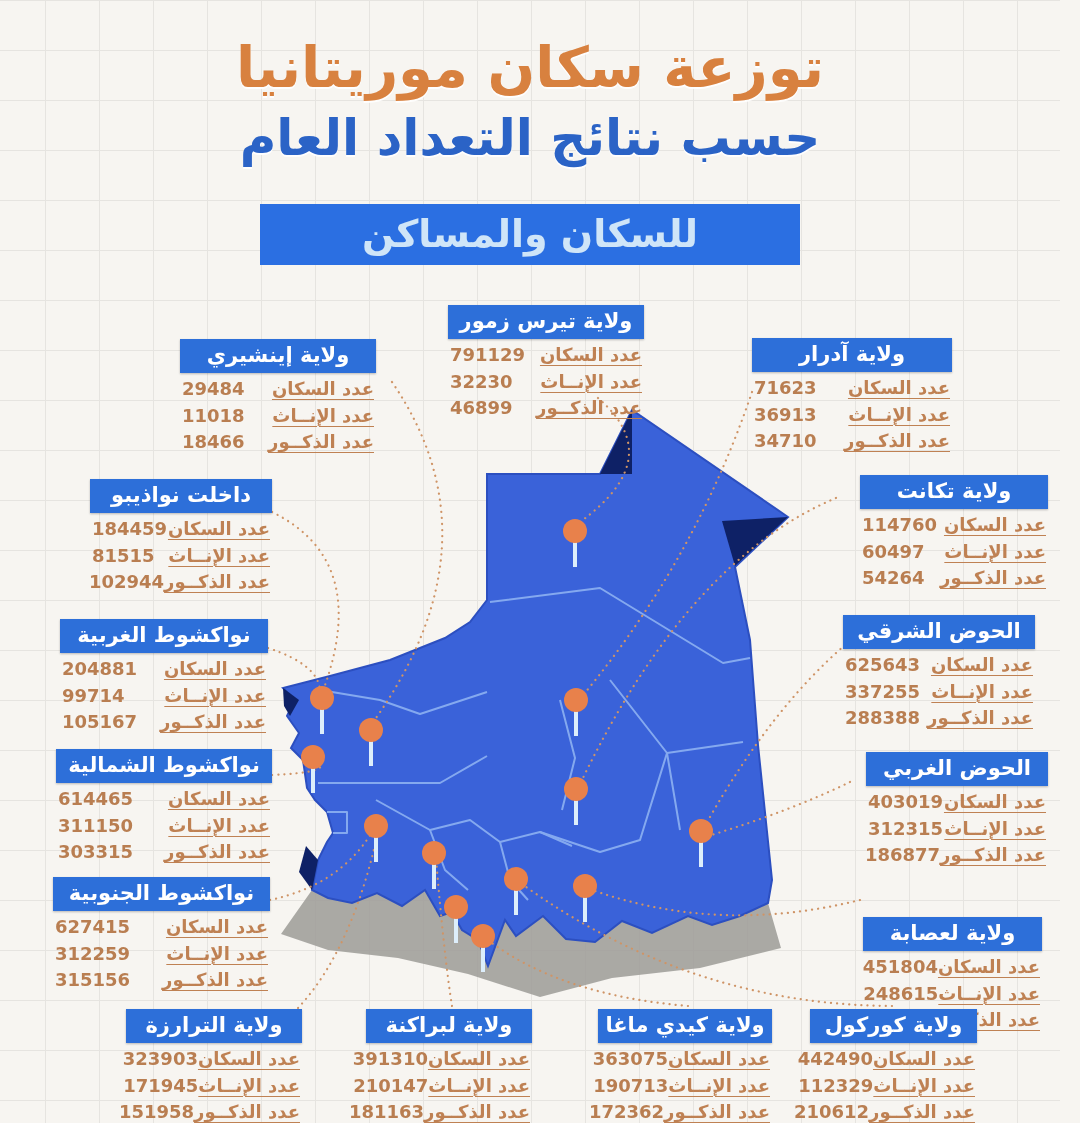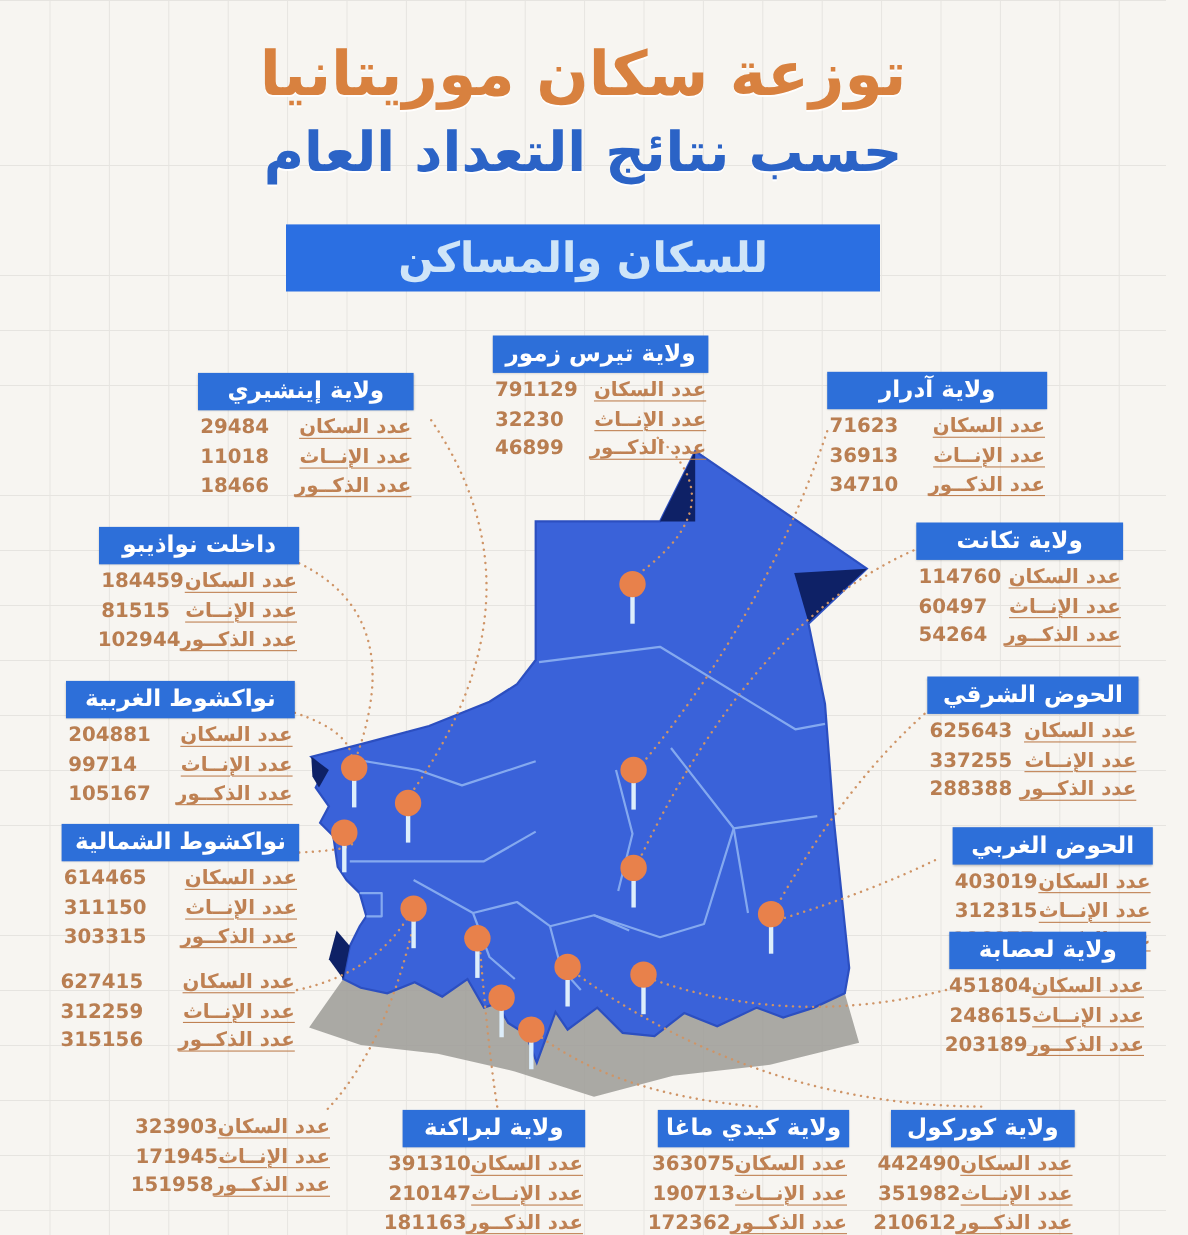--- a/index.html
+++ b/index.html
@@ -228,21 +228,21 @@
         </div>
         <div class="stat-row">
           <span class="stat-label">عدد الإنــاث</span>
           <span class="stat-value">81515</span>
         </div>
         <div class="stat-row">
           <span class="stat-label">عدد الذكــور</span>
           <span class="stat-value">102944</span>
         </div>
       </div>
-      <div class="region" style="left: 833px; top: 475px; width: 188px;">
+      <div class="region" style="left: 860px; top: 475px; width: 188px;">
         <div class="pill">ولاية تكانت</div>
         <div class="stat-row">
           <span class="stat-label">عدد السكان</span>
           <span class="stat-value">114760</span>
         </div>
         <div class="stat-row">
           <span class="stat-label">عدد الإنــاث</span>
           <span class="stat-value">60497</span>
         </div>
         <div class="stat-row">
@@ -304,49 +304,51 @@
         <div class="stat-row">
           <span class="stat-label">عدد الإنــاث</span>
           <span class="stat-value">312315</span>
         </div>
         <div class="stat-row">
           <span class="stat-label">عدد الذكــور</span>
           <span class="stat-value">186877</span>
         </div>
       </div>
       <div class="region" style="left: 53px; top: 877px; width: 217px;">
+        <div class="pill">نواكشوط الجنوبية</div>
         <div class="stat-row">
           <span class="stat-label">عدد السكان</span>
           <span class="stat-value">627415</span>
         </div>
         <div class="stat-row">
           <span class="stat-label">عدد الإنــاث</span>
           <span class="stat-value">312259</span>
         </div>
         <div class="stat-row">
           <span class="stat-label">عدد الذكــور</span>
           <span class="stat-value">315156</span>
         </div>
       </div>
-      <div class="region" style="left: 863px; top: 847px; width: 179px;">
+      <div class="region" style="left: 863px; top: 917px; width: 179px;">
         <div class="pill">ولاية لعصابة</div>
         <div class="stat-row">
           <span class="stat-label">عدد السكان</span>
           <span class="stat-value">451804</span>
         </div>
         <div class="stat-row">
           <span class="stat-label">عدد الإنــاث</span>
           <span class="stat-value">248615</span>
         </div>
         <div class="stat-row">
           <span class="stat-label">عدد الذكــور</span>
           <span class="stat-value">203189</span>
         </div>
       </div>
       <div class="region" style="left: 126px; top: 1009px; width: 176px;">
+        <div class="pill">ولاية الترارزة</div>
         <div class="stat-row">
           <span class="stat-label">عدد السكان</span>
           <span class="stat-value">323903</span>
         </div>
         <div class="stat-row">
           <span class="stat-label">عدد الإنــاث</span>
           <span class="stat-value">171945</span>
         </div>
         <div class="stat-row">
           <span class="stat-label">عدد الذكــور</span>
@@ -384,21 +386,21 @@
         </div>
       </div>
       <div class="region" style="left: 810px; top: 1009px; width: 167px;">
         <div class="pill">ولاية كوركول</div>
         <div class="stat-row">
           <span class="stat-label">عدد السكان</span>
           <span class="stat-value">442490</span>
         </div>
         <div class="stat-row">
           <span class="stat-label">عدد الإنــاث</span>
-          <span class="stat-value">351982</span>
+          <span class="stat-value">112329</span>
         </div>
         <div class="stat-row">
           <span class="stat-label">عدد الذكــور</span>
           <span class="stat-value">210612</span>
         </div>
       </div>
     </div>
 </div>
 
 </body></html>

